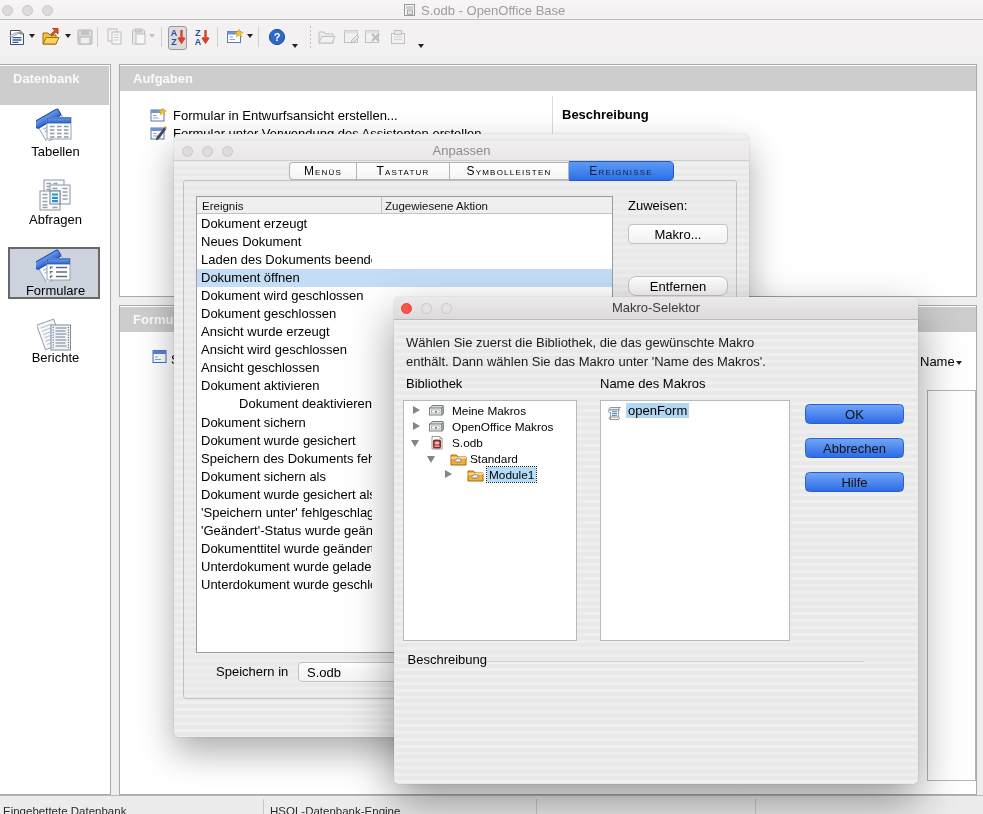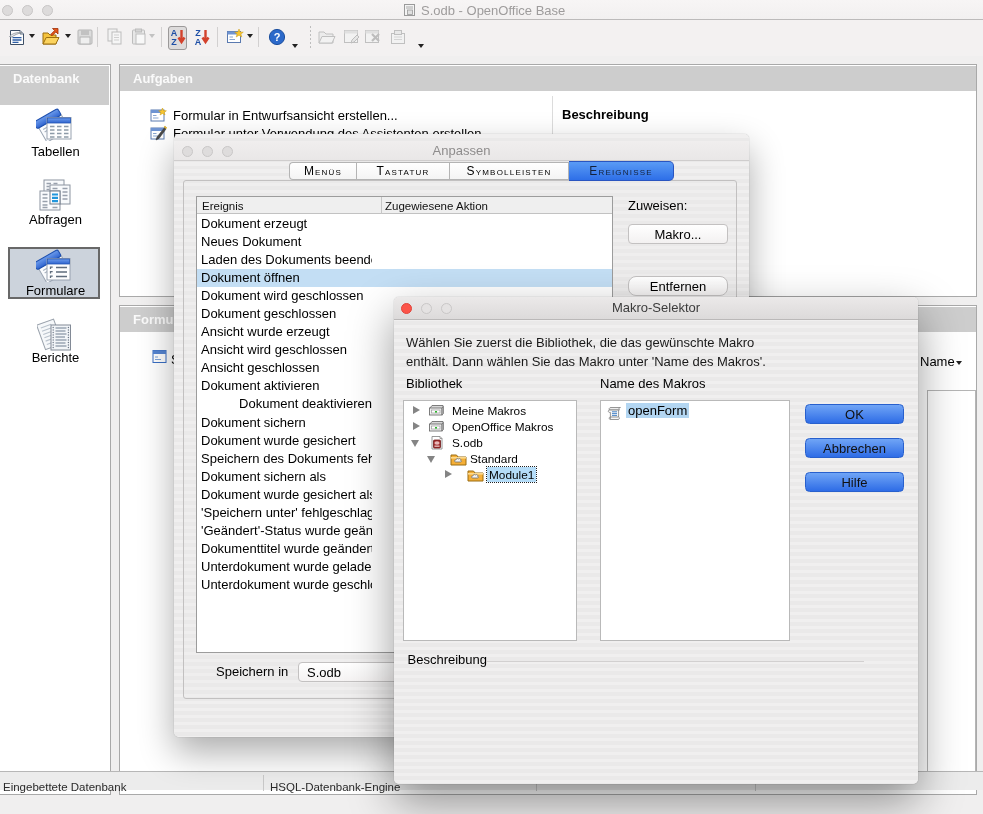--- a/index.html
+++ b/index.html
@@ -279,21 +279,21 @@
     <rect x="1" y="1.5" width="13" height="3.5" fill="#5585d2"></rect>
     <path d="M3 8 H6 M3 10.5 H9" stroke="#7da2d8"></path>
   </svg>
     </div>
   <div class="abs" style="left:51px;top:46px;font-size:13px;">S</div>
   <div class="abs" style="left:800px;top:48px;font-size:13px;">Name</div>
   <div class="abs" style="left:836px;top:55px;width:0;height:0;border-left:3.5px solid transparent;border-right:3.5px solid transparent;border-top:4px solid #222;"></div>
   <div class="abs" style="left:807px;top:84px;width:49px;height:391px;background:#fff;border:1px solid #b5b5b5;"></div>
 </div>
 
-<div class="abs" style="left:0;top:771px;width:983px;height:19px;background:#ececec;border-top:1px solid #b7b7b7;">
+<div class="abs" style="left:0;top:795px;width:983px;height:19px;background:#ececec;border-top:1px solid #b7b7b7;">
   <div class="abs" style="left:3px;top:9px;font-size:11.5px;color:#2a2a2a;">Eingebettete Datenbank</div>
   <div class="abs" style="left:270px;top:9px;font-size:11.5px;color:#2a2a2a;">HSQL-Datenbank-Engine</div>
   <div class="abs" style="left:263px;top:3px;width:1px;height:16px;background:#c9c9c9;"></div>
   <div class="abs" style="left:536px;top:3px;width:1px;height:16px;background:#c9c9c9;"></div>
   <div class="abs" style="left:755px;top:3px;width:1px;height:16px;background:#c9c9c9;"></div>
 </div>
 
 <div class="abs" id="anpassen" style="left:174px;top:134px;width:575px;height:603px;background:repeating-linear-gradient(#f0efef 0 3.5px,#eae9e9 3.5px 7px);border-radius:5px;box-shadow:0 15px 35px rgba(0,0,0,.33),0 0 1px rgba(0,0,0,.4);">
   <div class="abs" style="left:0;top:0;width:575px;height:20px;background:linear-gradient(#f0eeee,#e9e7e7);border-bottom:1px solid #cfcdcd;border-radius:5px 5px 0 0;margin-top:7px;">
     <div class="tl" style="left:8px;top:5px;width:11px;height:11px;background:#dedcdc;border:1px solid #c9c7c7;"></div>

